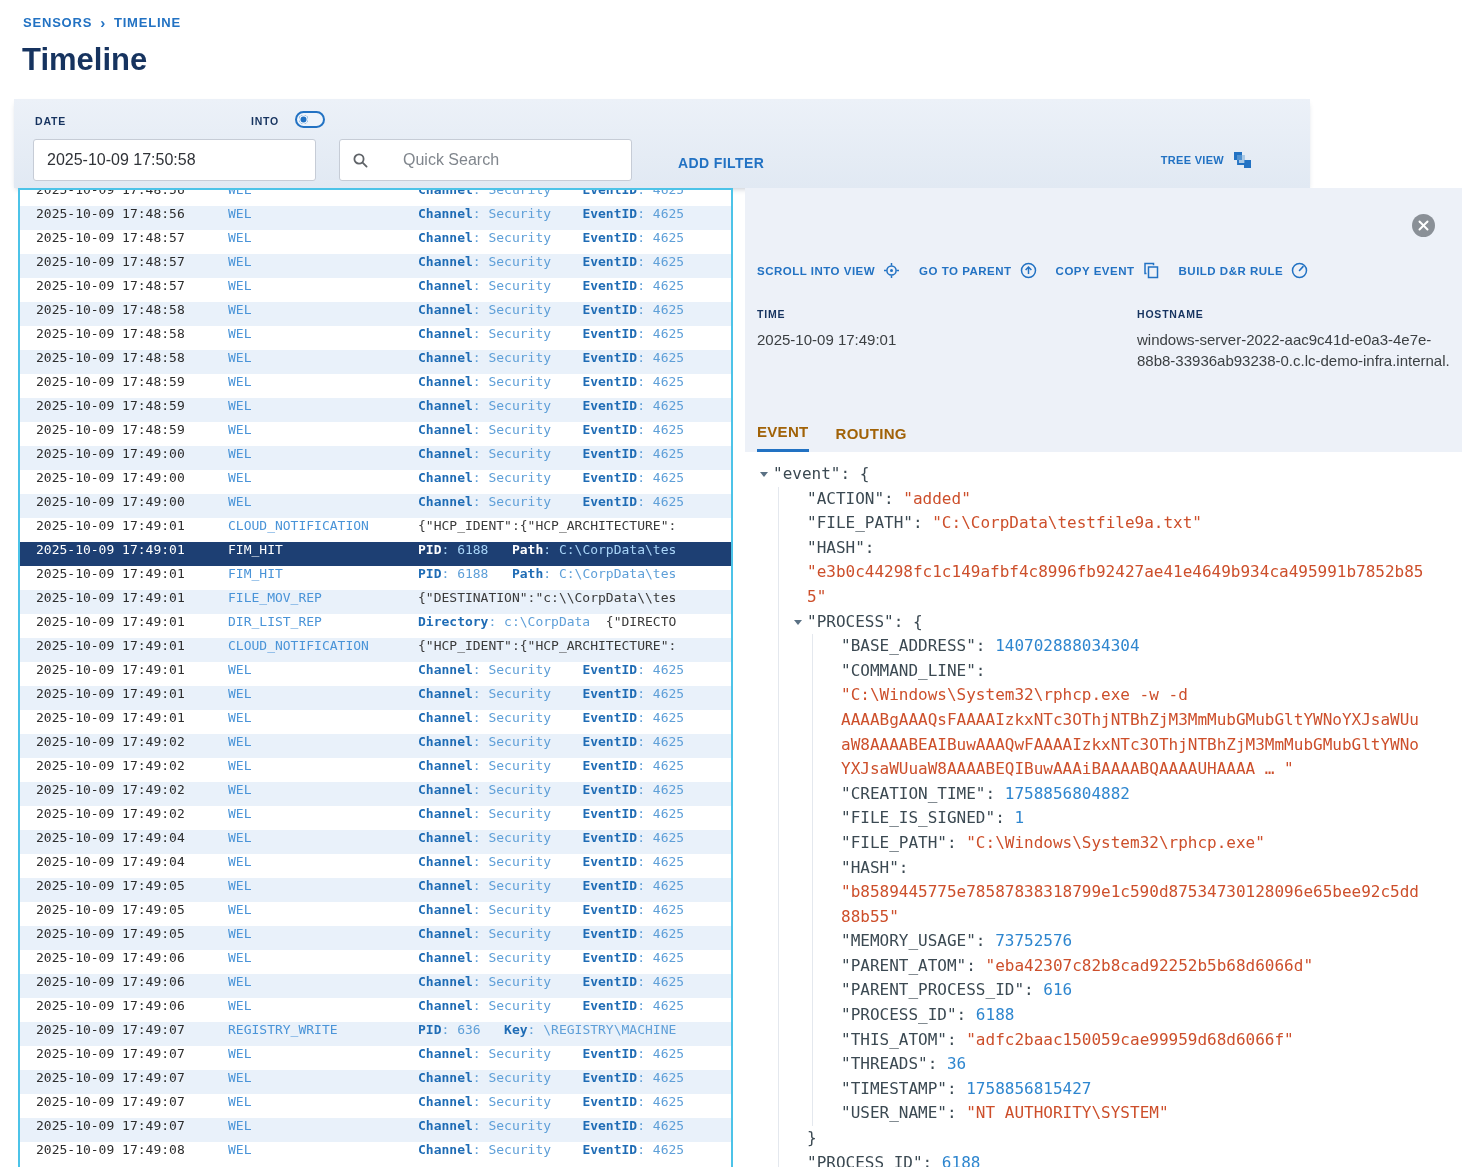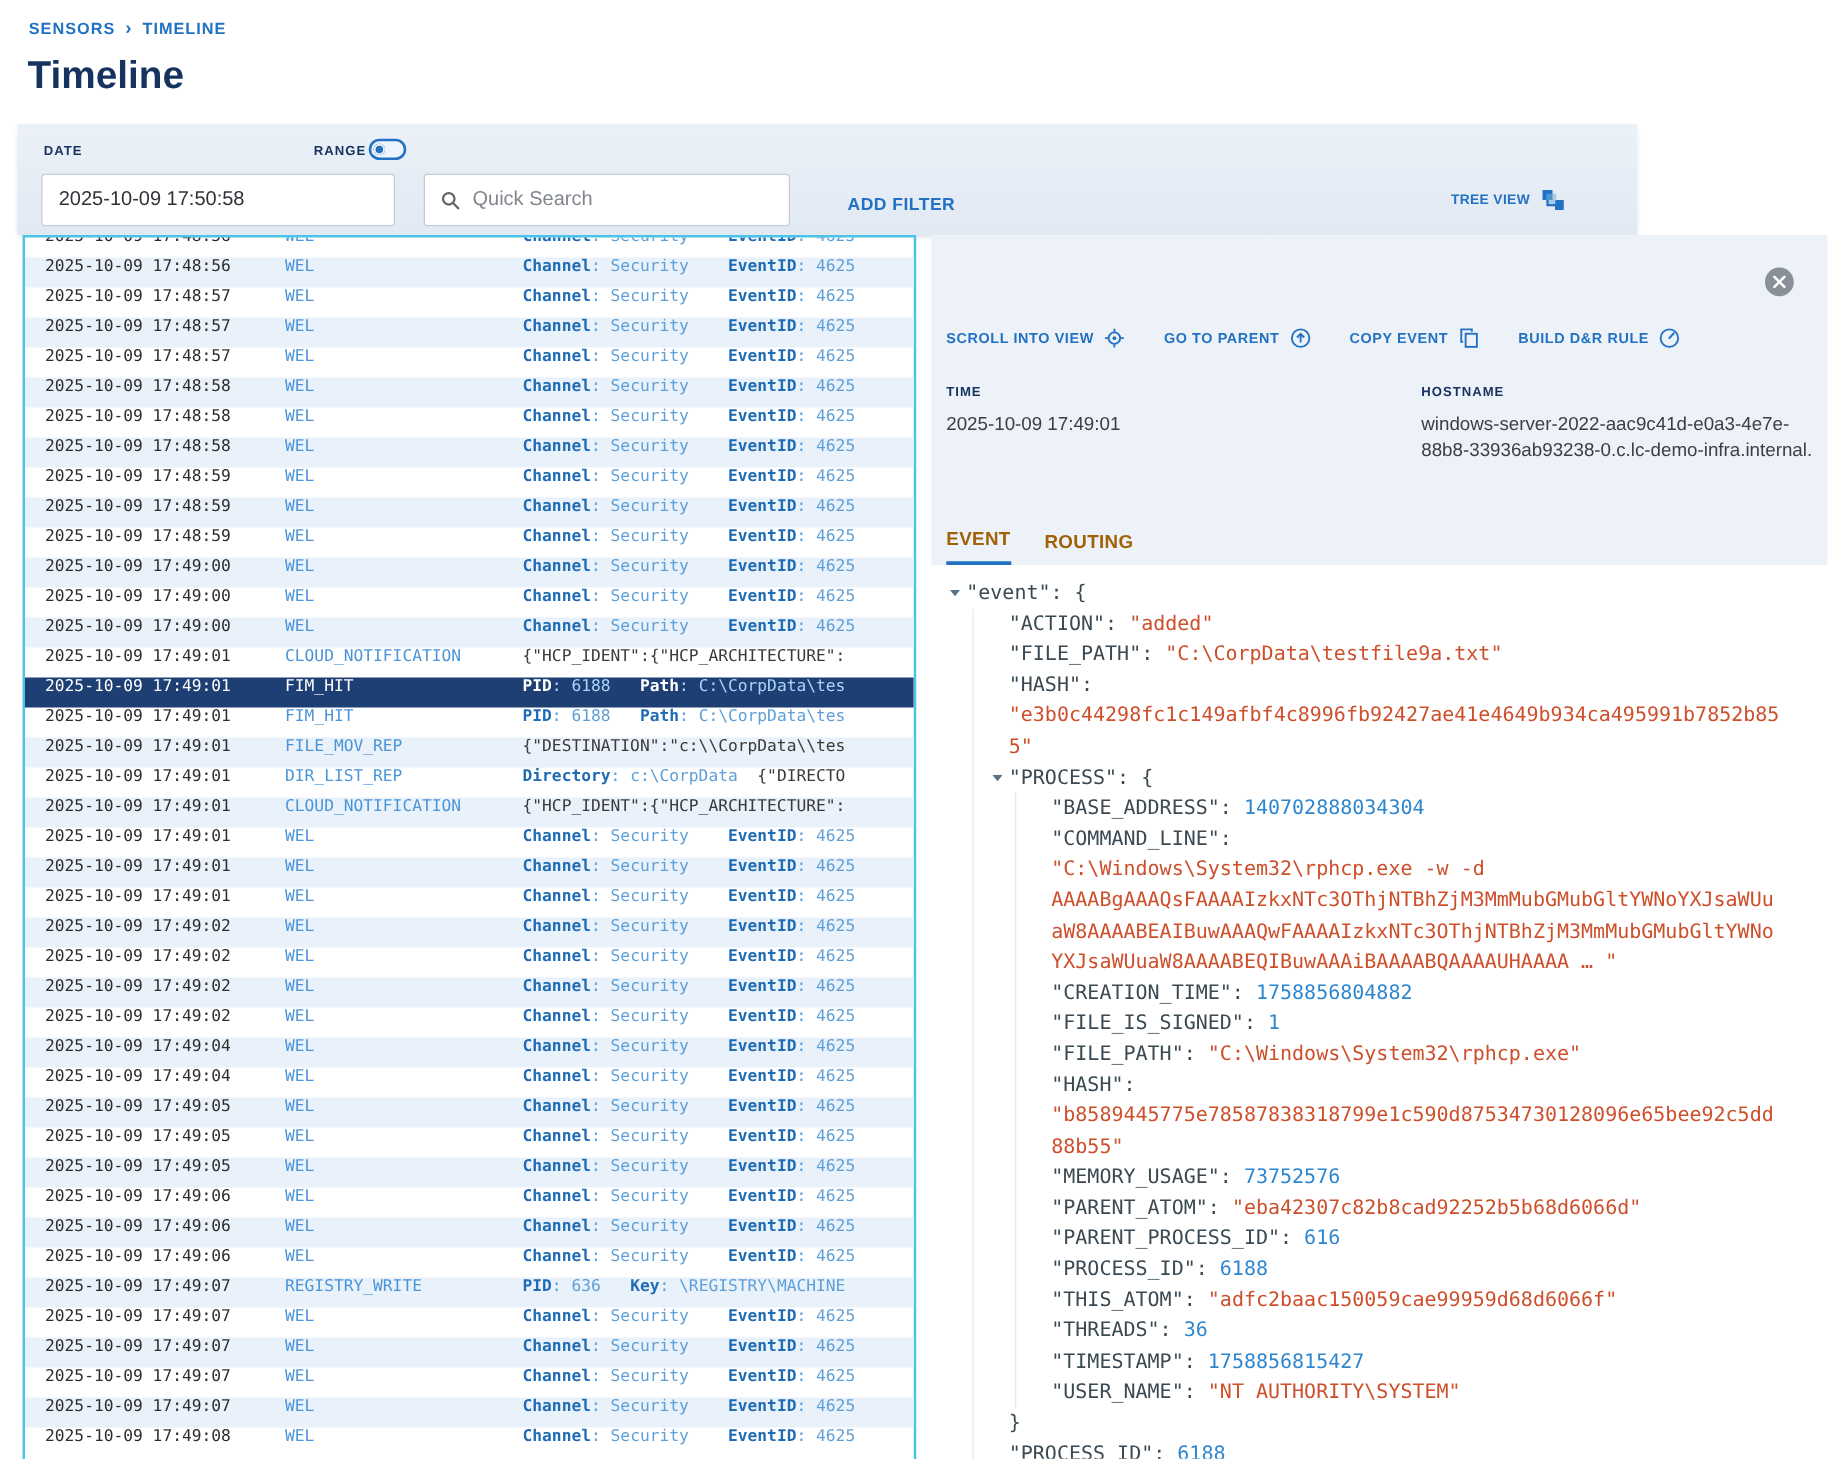--- a/index.html
+++ b/index.html
@@ -21,21 +21,21 @@
   .lab-date { left:21px; top:16px; }
   .lab-range { left:237px; top:16px; }
   .toggle { position:absolute; left:281px; top:12px; width:30px; height:17px; border:2px solid #2272c3;
     border-radius:9px; background:#eef4fb; cursor:pointer; }
   .toggle .dot { position:absolute; left:2px; top:2px; width:9px; height:9px; border-radius:50%;
     background:#2272c3; box-shadow:inset 0 0 0 1.5px #eef4fb, inset 0 0 0 5px #2272c3; }
   .date-input { position:absolute; left:19px; top:40px; width:283px; height:42px; background:#fff;
     border:1px solid #c6ccd6; border-radius:3px; font-family:"Liberation Sans",sans-serif;
     font-size:16px; color:#2f3237; padding:0 13px; }
   .searchbox { position:absolute; left:325px; top:40px; width:293px; height:42px; background:#fff;
-    border:1px solid #c6ccd6; border-radius:3px; display:flex; align-items:center; padding:0 12px; }
+    border:1px solid #c6ccd6; border-radius:3px; display:flex; align-items:center; padding:0 12px;gap:25px; }
   .searchbox input { border:none; outline:none; flex:1; font-size:16px; color:#3c4043;
     font-family:"Liberation Sans",sans-serif; margin-left:9px; background:transparent; }
   .searchbox input::placeholder { color:#80868d; }
   .add-filter { position:absolute; left:664px; top:56px; font-size:14px; font-weight:bold;
     letter-spacing:.4px; color:#2272c3; cursor:pointer; background:none; border:none;
     font-family:"Liberation Sans",sans-serif; }
   .tree-view { position:absolute; right:58px; top:51px; display:flex; align-items:center; gap:9px;
     font-size:11px; font-weight:bold; letter-spacing:.3px; color:#2272c3; cursor:pointer;
     background:none; border:none; font-family:"Liberation Sans",sans-serif; }
 
@@ -56,21 +56,21 @@
   .row.sel .c-time, .row.sel .c-type, .row.sel .dk, .row.sel .draw { color:#ffffff; }
   .row.sel .dv { color:#a9d5f8; }
 
   
   .panel { position:absolute; top:188px; left:745px; width:717px; height:979px;
     display:flex; flex-direction:column; }
   .panel-head { position:relative; height:264px; background:#edf1f8; flex:none; }
   .atom-title { position:absolute; left:12px; top:26px; font-size:20px; font-weight:bold; color:#16335f; }
   .close-btn { position:absolute; right:27px; top:26px; width:23px; height:23px; border-radius:50%;
     background:#8a9097; border:none; cursor:pointer; display:flex; align-items:center; justify-content:center; }
-  .actions { position:absolute; left:12px; top:74px; display:flex; gap:31px; align-items:center; }
+  .actions { position:absolute; left:12px; top:74px; display:flex; gap:19px; align-items:center; }
   .act-btn { display:flex; align-items:center; gap:8px; background:none; border:none; cursor:pointer;
     font-family:"Liberation Sans",sans-serif; font-size:11.5px; font-weight:bold; letter-spacing:.5px;
     color:#2272c3; }
   .meta-label { position:absolute; top:120px; font-size:10.5px; font-weight:bold; letter-spacing:.8px;
     color:#16335f; }
   .meta-val { position:absolute; top:141px; font-size:15px; color:#3c4043; line-height:21px; }
   .pos-time { left:12px; }
   .pos-host { left:356px;padding-left:36px; }
   .host-val { width:350px; }
   .tabs { position:absolute; left:12px; bottom:0; display:flex; gap:27px; }
@@ -94,21 +94,21 @@
 
 <div class="breadcrumb">
   <span class="crumb">SENSORS</span>
   <span class="crumb-sep">›</span>
   <span class="crumb">TIMELINE</span>
 </div>
 <h1 class="page-title">Timeline</h1>
 
 <div class="filterbar">
   <div class="flabel lab-date">DATE</div>
-  <div class="flabel lab-range">RANGE</div>
+  <div class="flabel lab-range">INTO</div>
   <div class="toggle">
       <div class="dot"></div>
     </div>
   <input class="date-input" value="2025-10-09 17:50:58" style="">
   <div class="searchbox">
     <svg width="17" height="17" viewBox="0 0 17 17">
       <circle cx="7" cy="7" r="4.6" fill="none" stroke="#5f6368" stroke-width="1.8"></circle>
       <line x1="10.6" y1="10.6" x2="14.6" y2="14.6" stroke="#5f6368" stroke-width="1.8" stroke-linecap="round"></line>
     </svg>
     <input placeholder="Quick Search" style="">

